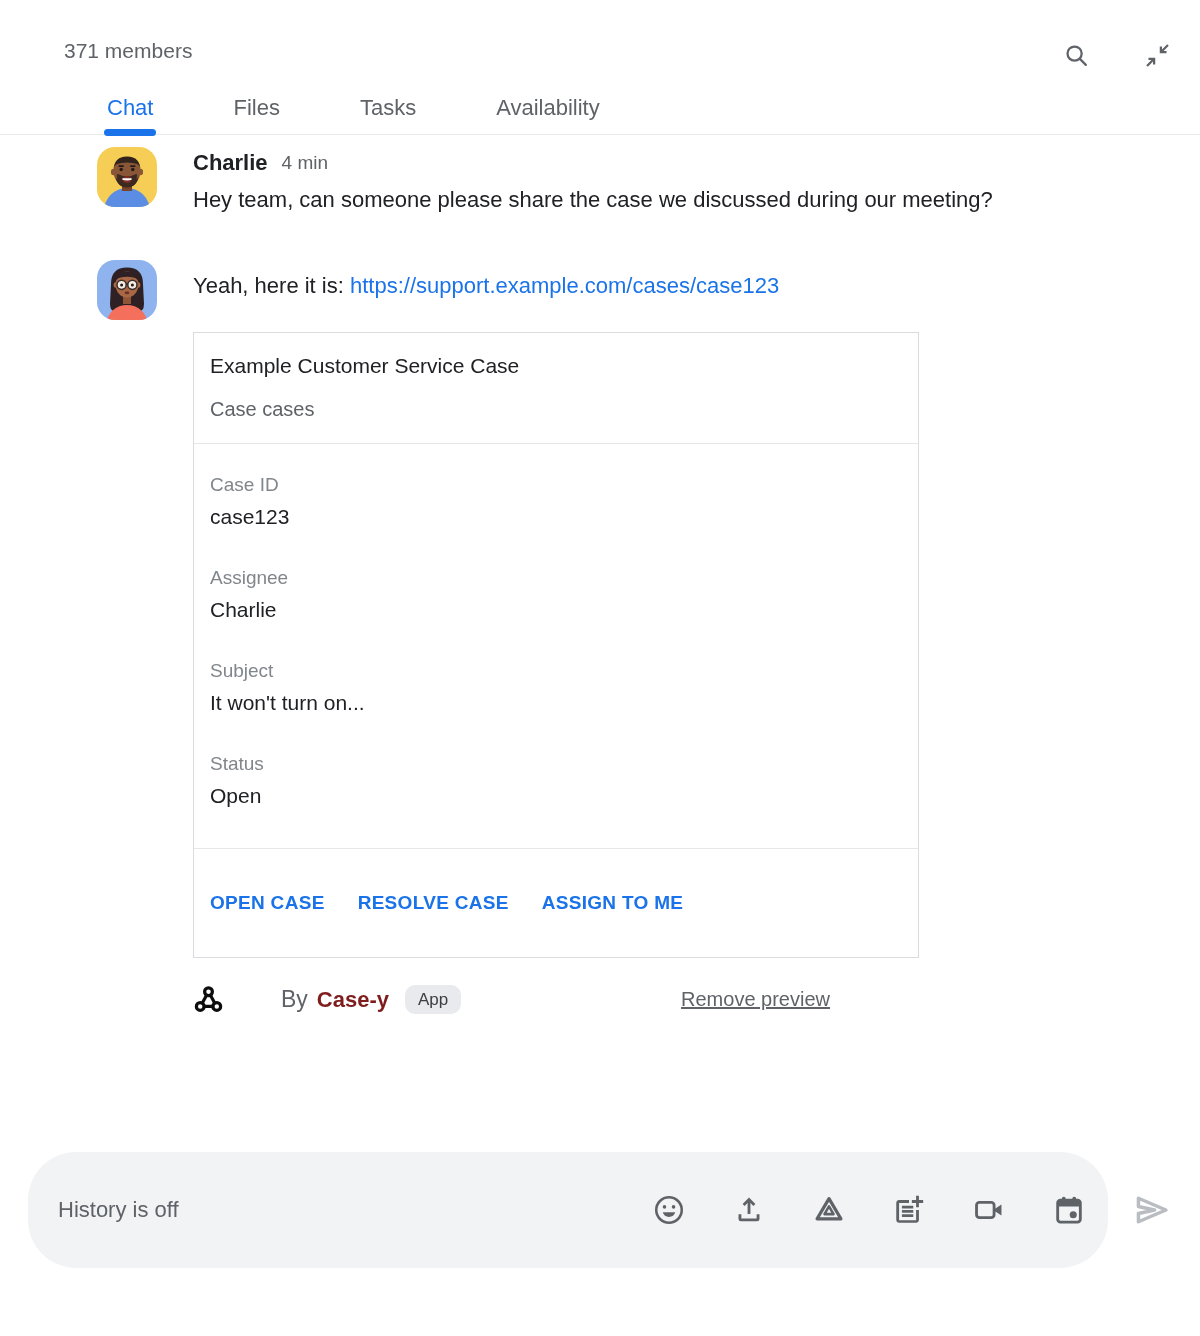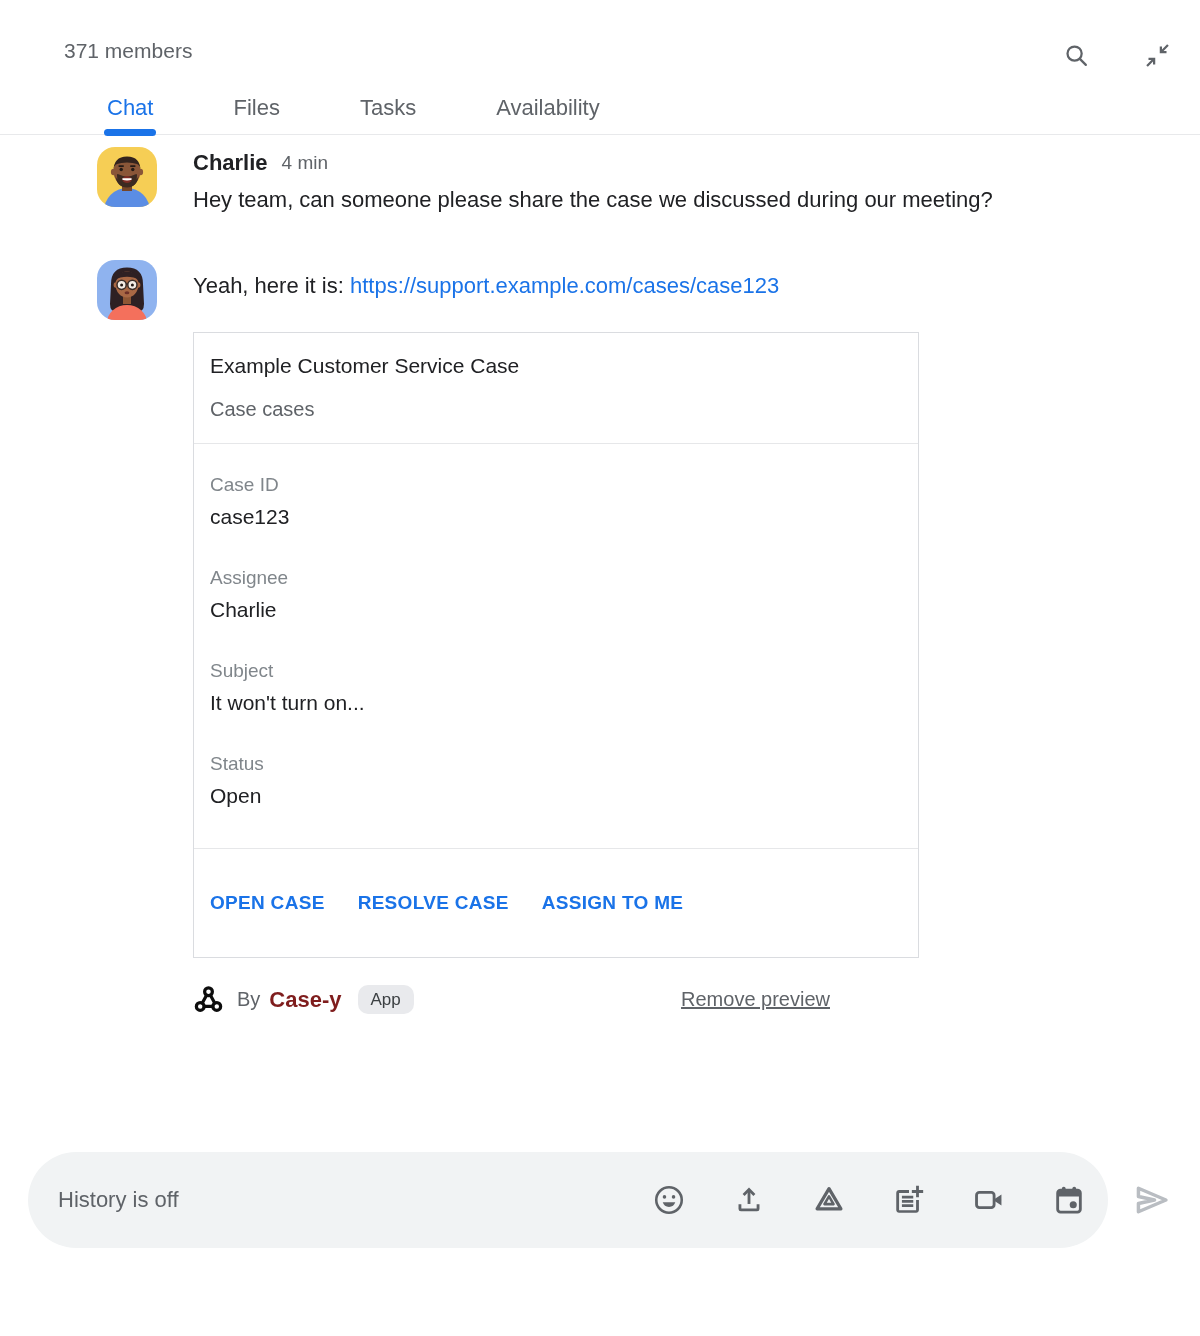--- a/index.html
+++ b/index.html
@@ -72,38 +72,38 @@
     font-size: 19px; line-height: 24px; font-weight: 700;
     color: #1a73e8; letter-spacing: 0.3px; cursor: pointer; white-space: nowrap;
   }
 
   
   .card-footer {
     margin-top: 26px; width: 637px;
     display: flex; align-items: center;
   }
   .byline { display: flex; align-items: center; gap: 13px; }
-  .by-label { font-size: 20px; color: #5f6368; }
+  .by-label { font-size: 23px; color: #5f6368; margin-left: 44px; }
   .app-name { font-size: 22px; font-weight: 700; color: #7f1d1d; margin-left: -4px; }
   .app-badge {
     margin-left: 3px; background: #e9eaed; color: #3c4043;
     font-size: 17px; line-height: 17px; padding: 6px 13px; border-radius: 10px;
   }
   .remove-link {
     margin-left: auto; font-size: 20px; color: #5f6368;
     text-decoration: underline; cursor: pointer;
   }
 
   
   .compose {
     position: absolute; left: 28px; top: 1152px;
     display: flex; align-items: center;
   }
   .compose-pill {
-    width: 1080px; height: 96px; background: #f1f3f4; border-radius: 48px;
+    width: 1080px; height: 116px; background: #f1f3f4; border-radius: 48px;
     display: flex; align-items: center; padding: 0 22px 0 30px;
   }
   .compose-placeholder { flex: 1; font-size: 22px; color: #5f6368; }
   .pill-icons { display: flex; align-items: center; gap: 46px; }
   .send-btn { margin-left: 22px; display: inline-flex; cursor: default; }
 </style>
 </head>
 <body>
 
 <div class="header">

